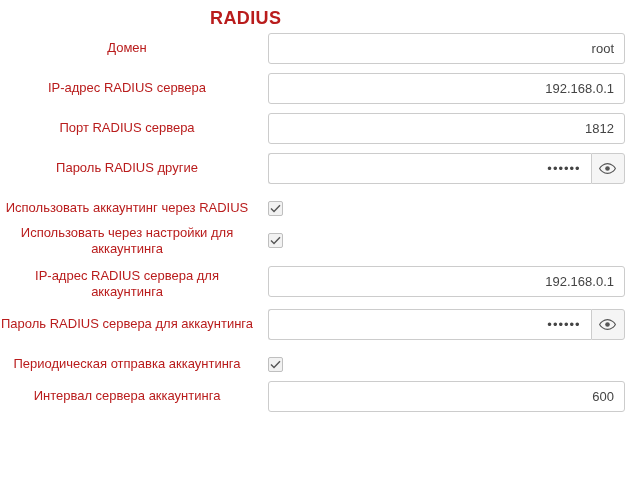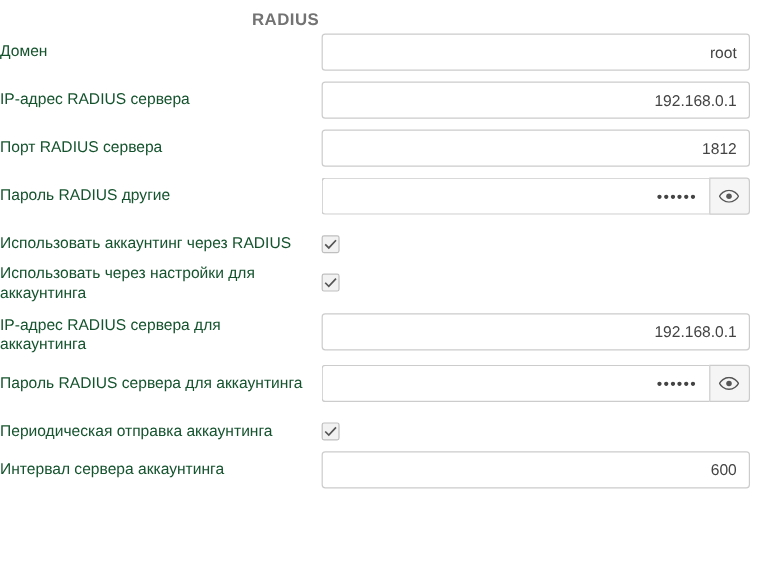--- a/index.html
+++ b/index.html
@@ -17,40 +17,40 @@
   }
   .panel {
     width: 637px;
     height: 477px;
     box-sizing: border-box;
     padding: 0;
     position: relative;
   }
   .section-title {
     font-weight: bold;
-    font-size: 14px;
-    color: #737373;
+    font-size: 18px;
+    color: #b91c1c;
     padding-left: 210px;
     padding-top: 8px;
     padding-bottom: 4px;
     letter-spacing: 0.4px;
   }
   .row {
     display: flex;
     align-items: flex-start;
     margin-bottom: 9px;
   }
   .row-label {
     width: 268px;
     box-sizing: border-box;
-    text-align: left;
+    text-align: center;
     padding-right: 14px;
     padding-top: 7px;
     font-size: 13px;
-    color: #14532d;
+    color: #b91c1c;
     line-height: 16px;
   }
   .row-label.two-line {
     padding-top: 2px;
   }
   .row-field {
     flex: 1;
     padding-right: 12px;
   }
   .input {

